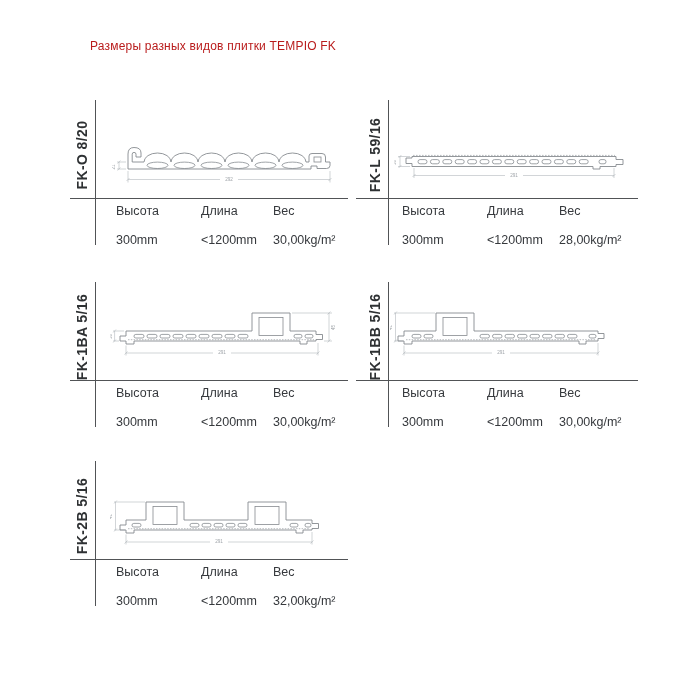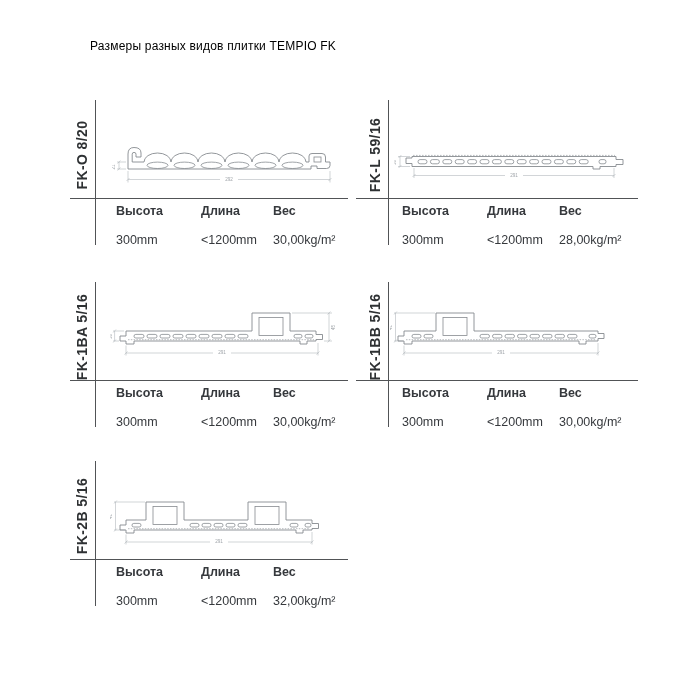--- a/index.html
+++ b/index.html
@@ -1,21 +1,21 @@
 <!DOCTYPE html>
 <html><head>
 <meta charset="utf-8">
 <style>
   html,body{margin:0;padding:0;}
   body{
     width:700px;height:700px;background:#ffffff;position:relative;overflow:hidden;
     font-family:"Liberation Sans", sans-serif;
   }
   .page-title{
-    position:absolute;left:90px;top:39px;font-size:12px;color:#000000;letter-spacing:.2px;
+    position:absolute;left:90px;top:39px;font-size:12px;color:#b91c1c;letter-spacing:.2px;
   }
   .section{position:absolute;width:278px;height:148px;}
   .section.left{width:278px;}
   .section.right{width:282px;}
   #s1{left:70px;top:97px;}
   #s2{left:356px;top:97px;}
   #s3{left:70px;top:279px;}
   #s4{left:356px;top:279px;}
   #s5{left:70px;top:458px;}
   .vline{position:absolute;top:3px;bottom:0;width:1px;background:#515356;}
@@ -23,21 +23,21 @@
   .right .vline{left:32px;}
   .divider{position:absolute;top:101px;left:0;right:0;height:1px;background:#515356;}
   .rot-label{
     position:absolute;width:130px;height:18px;line-height:18px;text-align:center;
     transform:rotate(-90deg);font-size:14px;font-weight:600;letter-spacing:.4px;color:#2e3133;
     white-space:nowrap;
   }
   .left .rot-label{left:-53px;top:49px;}
   .right .rot-label{left:-46px;top:49px;}
   .cell{position:absolute;font-size:12.5px;color:#36393d;white-space:nowrap;}
-  .th{top:107px;font-weight:700;}
+  .th{top:107px;font-weight:400;}
   .val{top:136px;font-weight:400;}
   .c1{left:46px;}
   .c2{left:131px;text-align:right;}
   .c3{left:203px;}
   svg.profile{position:absolute;}
   #s1 svg.profile{left:42px;top:44px;}
   #s2 svg.profile{left:38px;top:48px;}
   #s3 svg.profile{left:40px;top:22px;}
   #s4 svg.profile{left:34px;top:22px;}
   #s5 svg.profile{left:40px;top:32px;}

